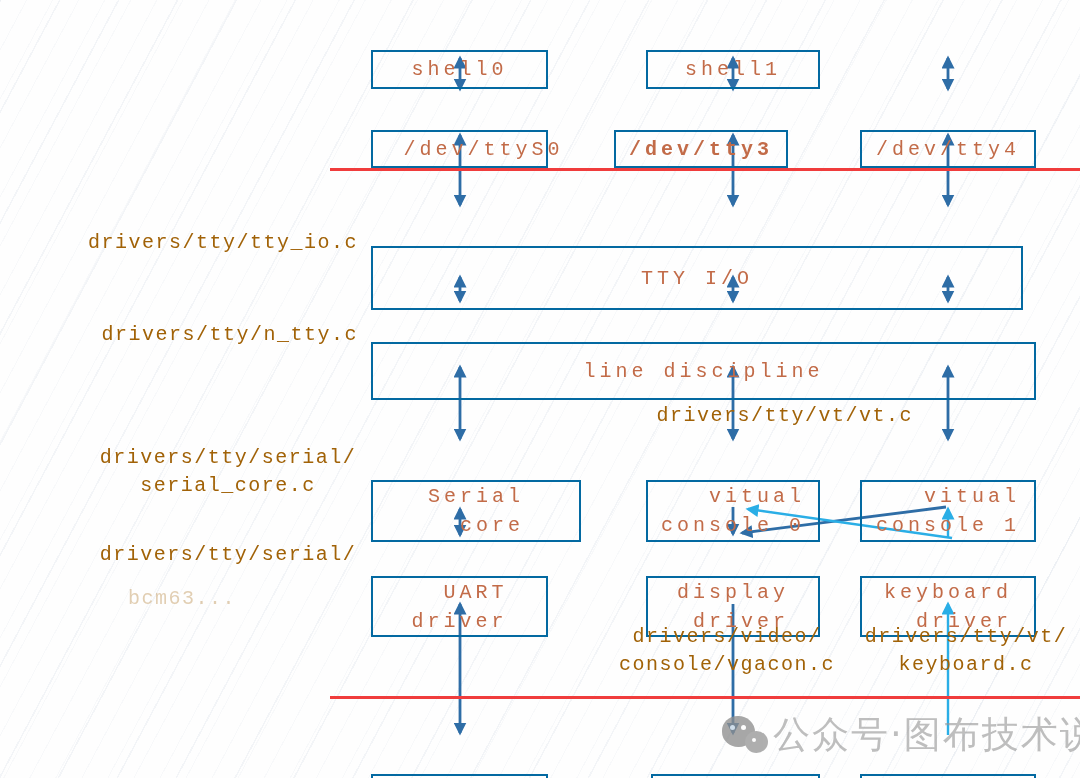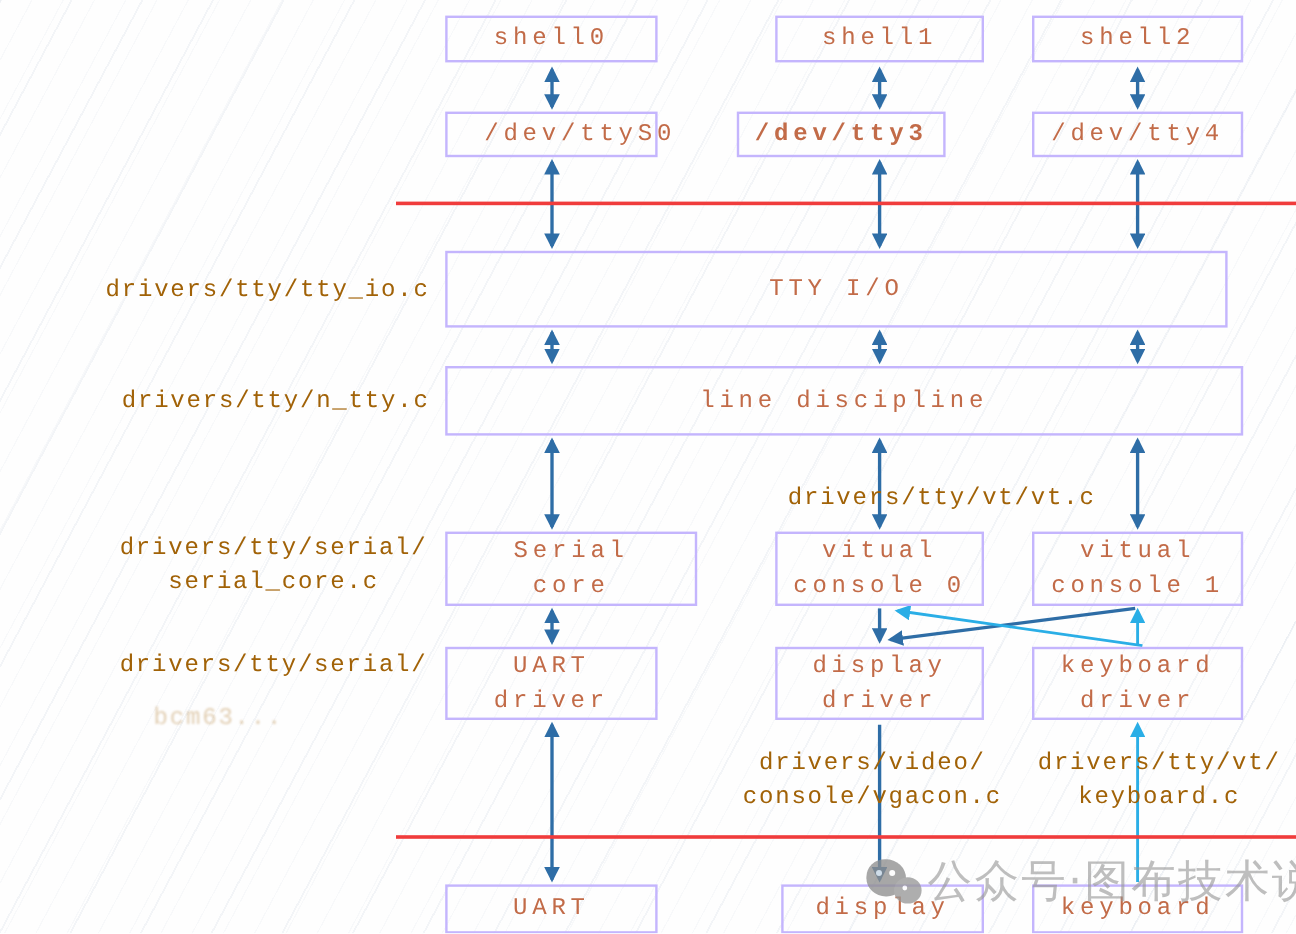--- a/index.html
+++ b/index.html
@@ -7,24 +7,24 @@
     position:relative;width:1080px;height:778px;overflow:hidden;background:#fefefe;
     font-family:"Liberation Mono","DejaVu Sans Mono",monospace;
   }
   #canvas::before{
     content:"";position:absolute;inset:0;pointer-events:none;z-index:0;
     background-image:
       repeating-linear-gradient(118deg, rgba(130,152,182,0.09) 0 1.5px, transparent 1.5px 52px),
       repeating-linear-gradient(118deg, rgba(130,152,182,0.05) 0 1px, transparent 1px 23px);
   }
   .box{
-    position:absolute;border:2px solid #c4b5fd;box-sizing:border-box;
-    display:flex;align-items:center;justify-content:center;text-align:center;
+    position:absolute;border:2px solid #0369a1;box-sizing:border-box;
+    display:flex;align-items:center;justify-content:center;text-align:right;
     color:#c26b48;font-size:20px;letter-spacing:4px;line-height:29px;
-    white-space:pre-line;z-index:2;background:transparent;
+    white-space:pre-line;z-index:2;background:transparent;margin-top:37px;
   }
   .filelabel{
     position:absolute;color:#a16207;font-size:20px;letter-spacing:1.5px;
     line-height:28px;white-space:pre-line;z-index:2;
   }
   .redline{position:absolute;left:330px;width:750px;height:3px;background:#f03c3c;z-index:3;}
 
   
   .b-shell0{left:371px;top:13px;width:177px;height:39px;}
   .b-shell1{left:646px;top:13px;width:174px;height:39px;}
@@ -108,21 +108,20 @@
       <line x1="952" y1="538" x2="748" y2="509" marker-end="url(#mC)"></line>
       <line x1="948" y1="735" x2="948" y2="604" marker-end="url(#mC)"></line>
     </g>
   </svg>
 
   <div class="redline r1"></div>
   <div class="redline r2"></div>
 
   <div class="box b-shell0">shell0</div>
   <div class="box b-shell1">shell1</div>
-  <div class="box b-shell2">shell2</div>
   <div class="box b-ttys0">/dev/ttyS0</div>
   <div class="box b-tty3">/dev/tty3</div>
   <div class="box b-tty4">/dev/tty4</div>
 
   <div class="box b-ttyio">TTY I/O</div>
   <div class="box b-ldisc">line discipline</div>
   <div class="box b-score">Serial
 core</div>
   <div class="box b-vc0">vitual
 console 0</div>

